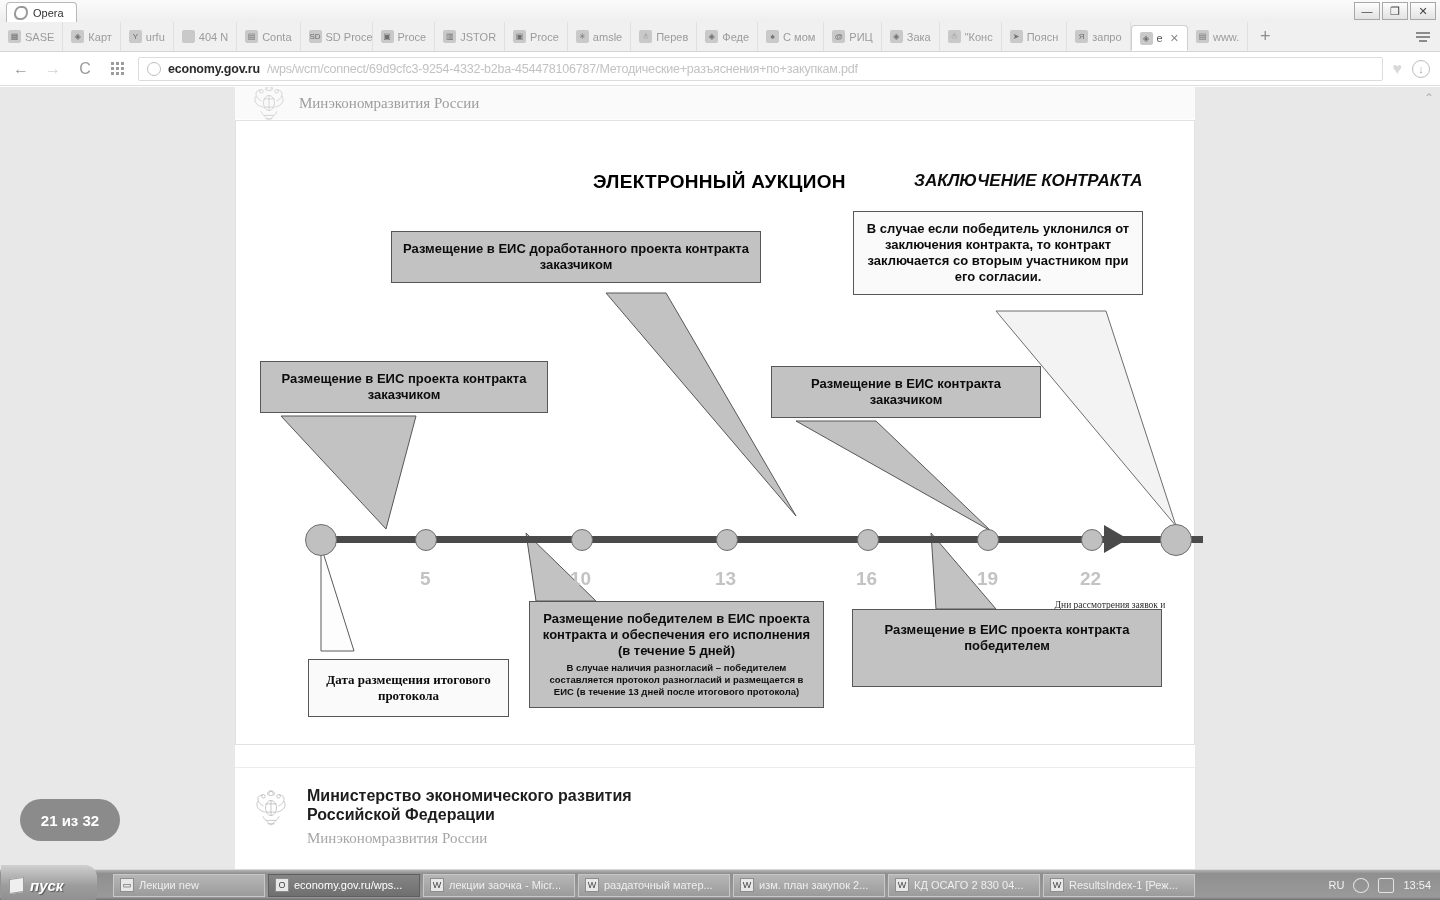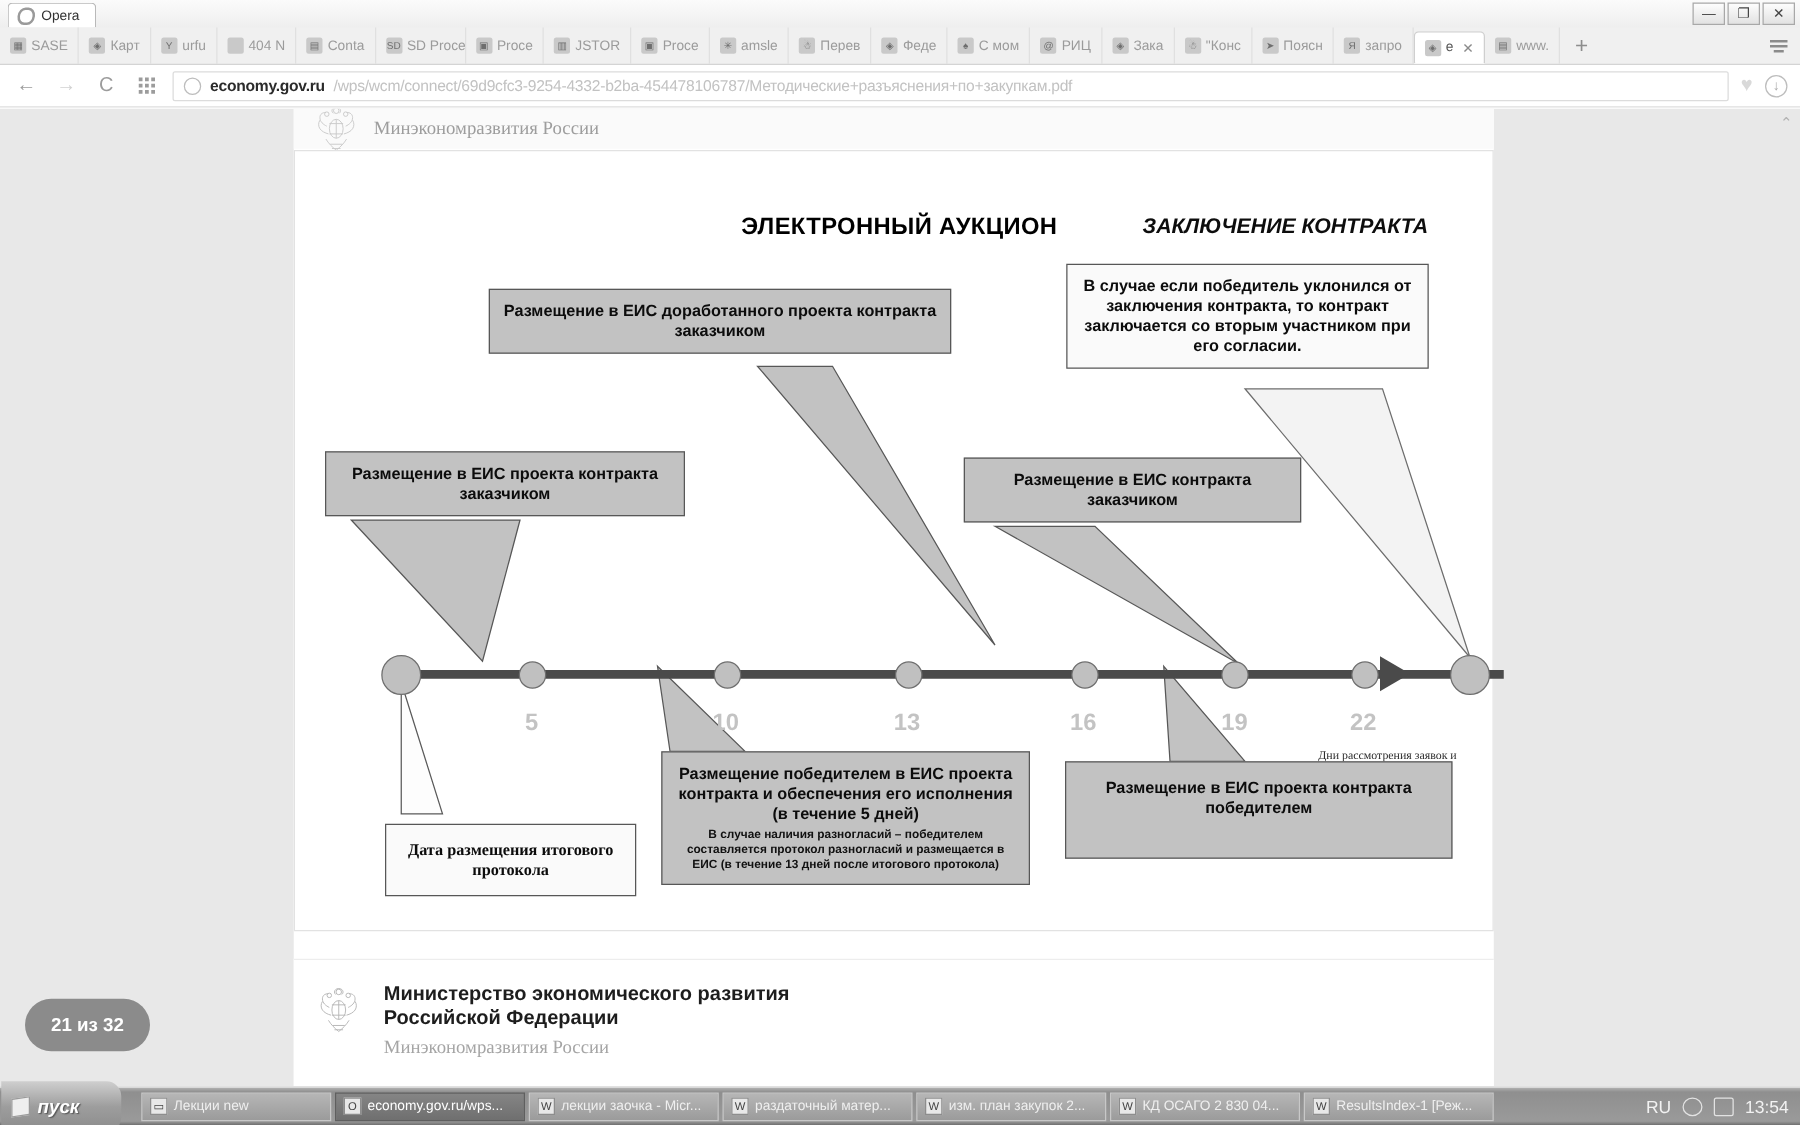--- a/index.html
+++ b/index.html
@@ -225,21 +225,21 @@
   }
   .task.sel { background: linear-gradient(#858585, #6f6f6f);
               border-color: #5f5f5f; color: #fff; }
   .task .tico {
     width: 14px; height: 14px; flex: 0 0 14px; background: #e8e8e8;
     border: 1px solid #8d8d8d; color: #444; font-size: 9px;
     display: flex; align-items: center; justify-content: center;
   }
   .tray {
     margin-left: auto; display: flex; align-items: center; gap: 9px;
-    padding-right: 9px; font-size: 14px; color: #f2f2f2; padding-left: 28px;
+    padding-right: 9px; font-size: 11px; color: #f2f2f2; padding-left: 28px;
   }
   .tray-ico { width: 16px; height: 15px; border: 1.5px solid #e3e3e3;
               border-radius: 2px; }
   .tray-ico.round { border-radius: 50%; }
 </style>
 </head>
 <body>
 
 <div id="app">
 

